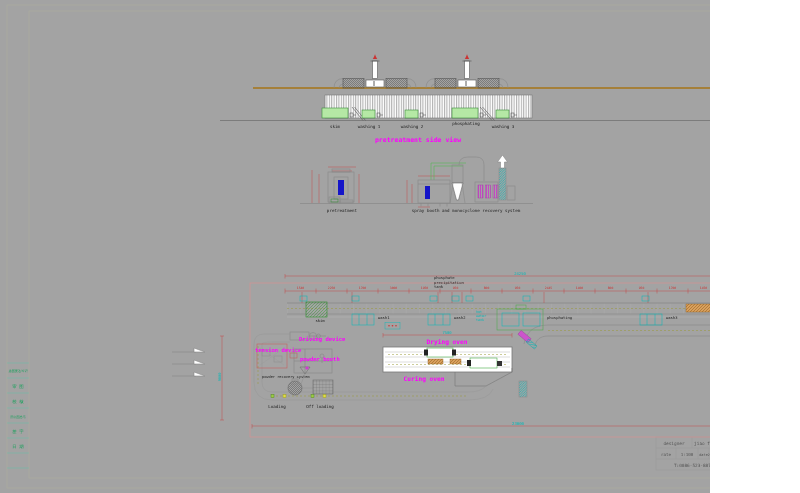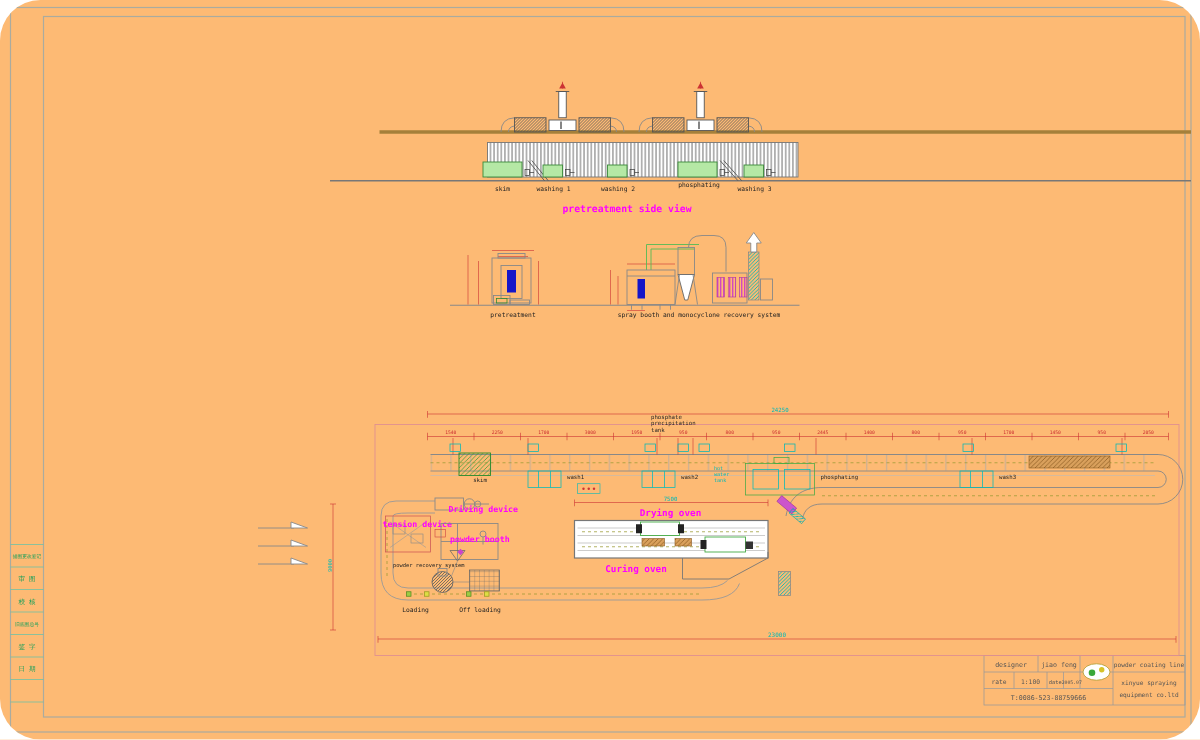--- a/index.html
+++ b/index.html
@@ -1,16 +1,16 @@
 <!DOCTYPE html>
 <html><head>
 <meta charset="utf-8">
 <style>
   html,body{margin:0;padding:0;background:#fff;}
-  #sheet{position:relative;width:800px;height:493px;background:#fdba74;overflow:hidden;border-radius:27px;}
+  #sheet{position:relative;width:710px;height:493px;background:#a3a3a3;overflow:hidden;}
   svg{display:block;}
   .t{font-family:"DejaVu Sans Mono","Liberation Mono",monospace;fill:#222;}
   .mag{fill:#ff00ff;font-weight:bold;}
   .cy{fill:#00b8b8;}
   .redt{fill:#cc3333;}
   .grn{fill:#17a05a;}
   .gray{fill:#555;}
   .dimline{stroke:#cc3333;stroke-width:.4;}
   .frame{stroke:#aaab9f;fill:none;stroke-width:.8;}
   .thin{stroke:#888;fill:none;stroke-width:.6;}

